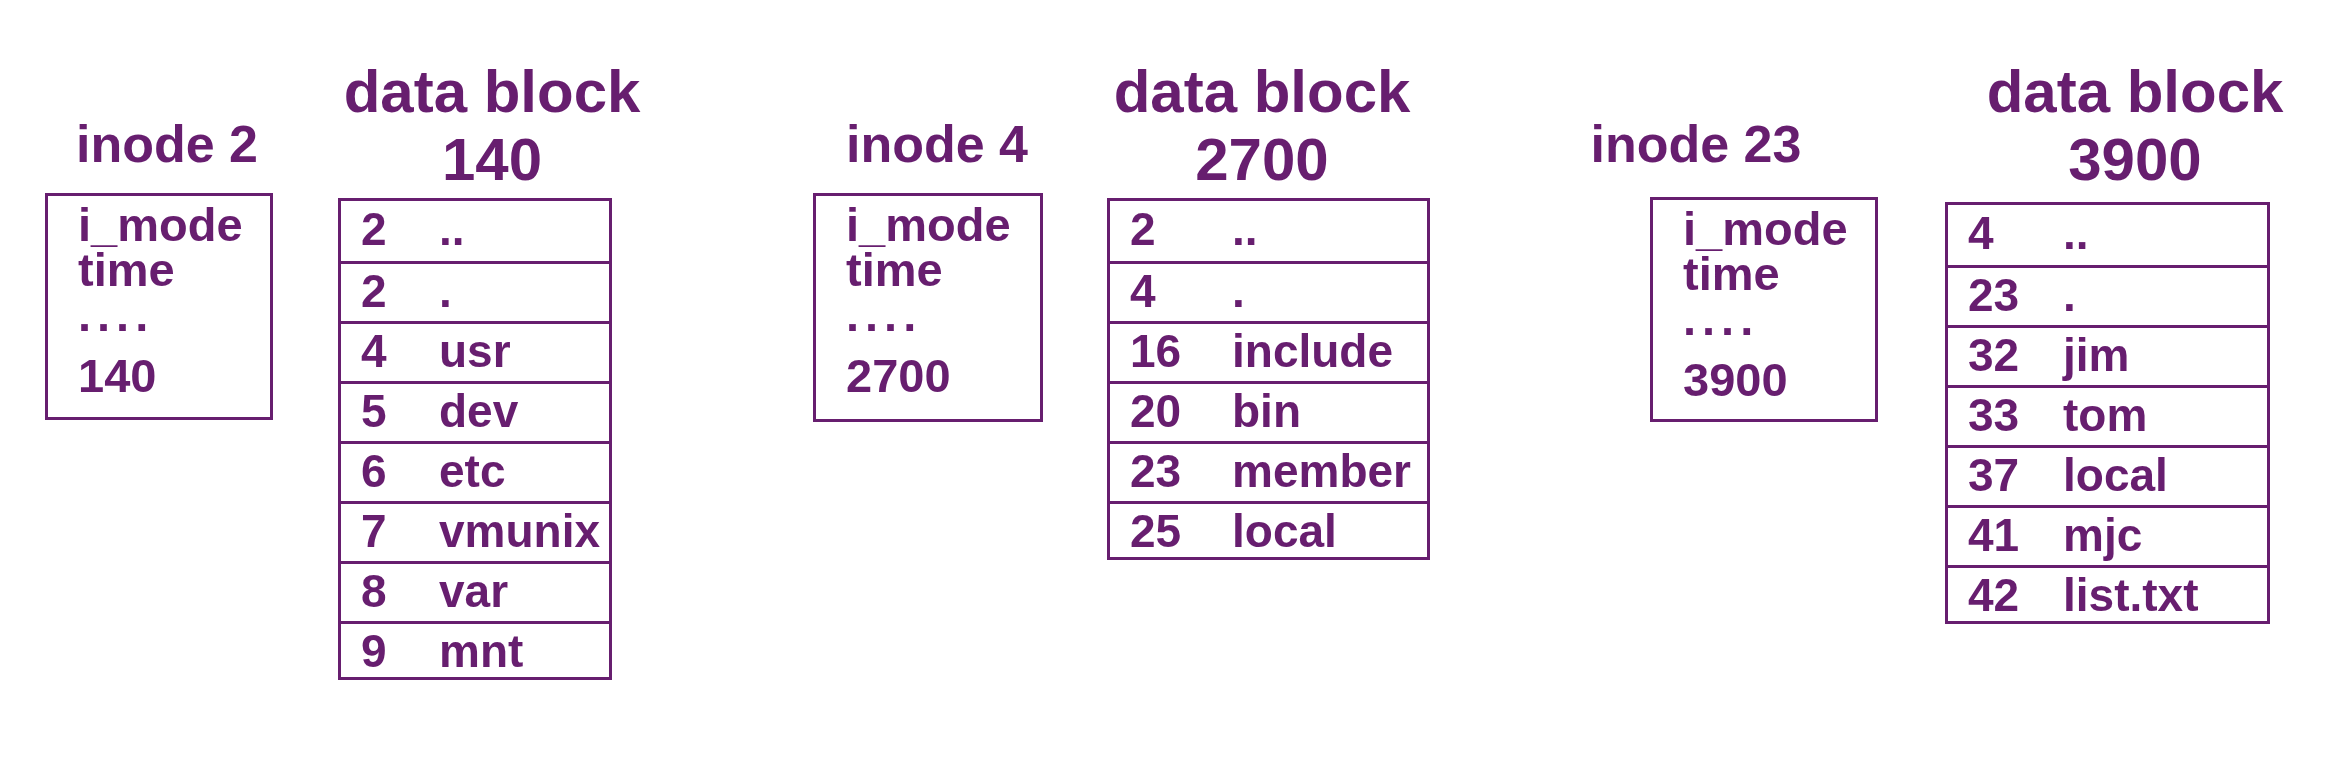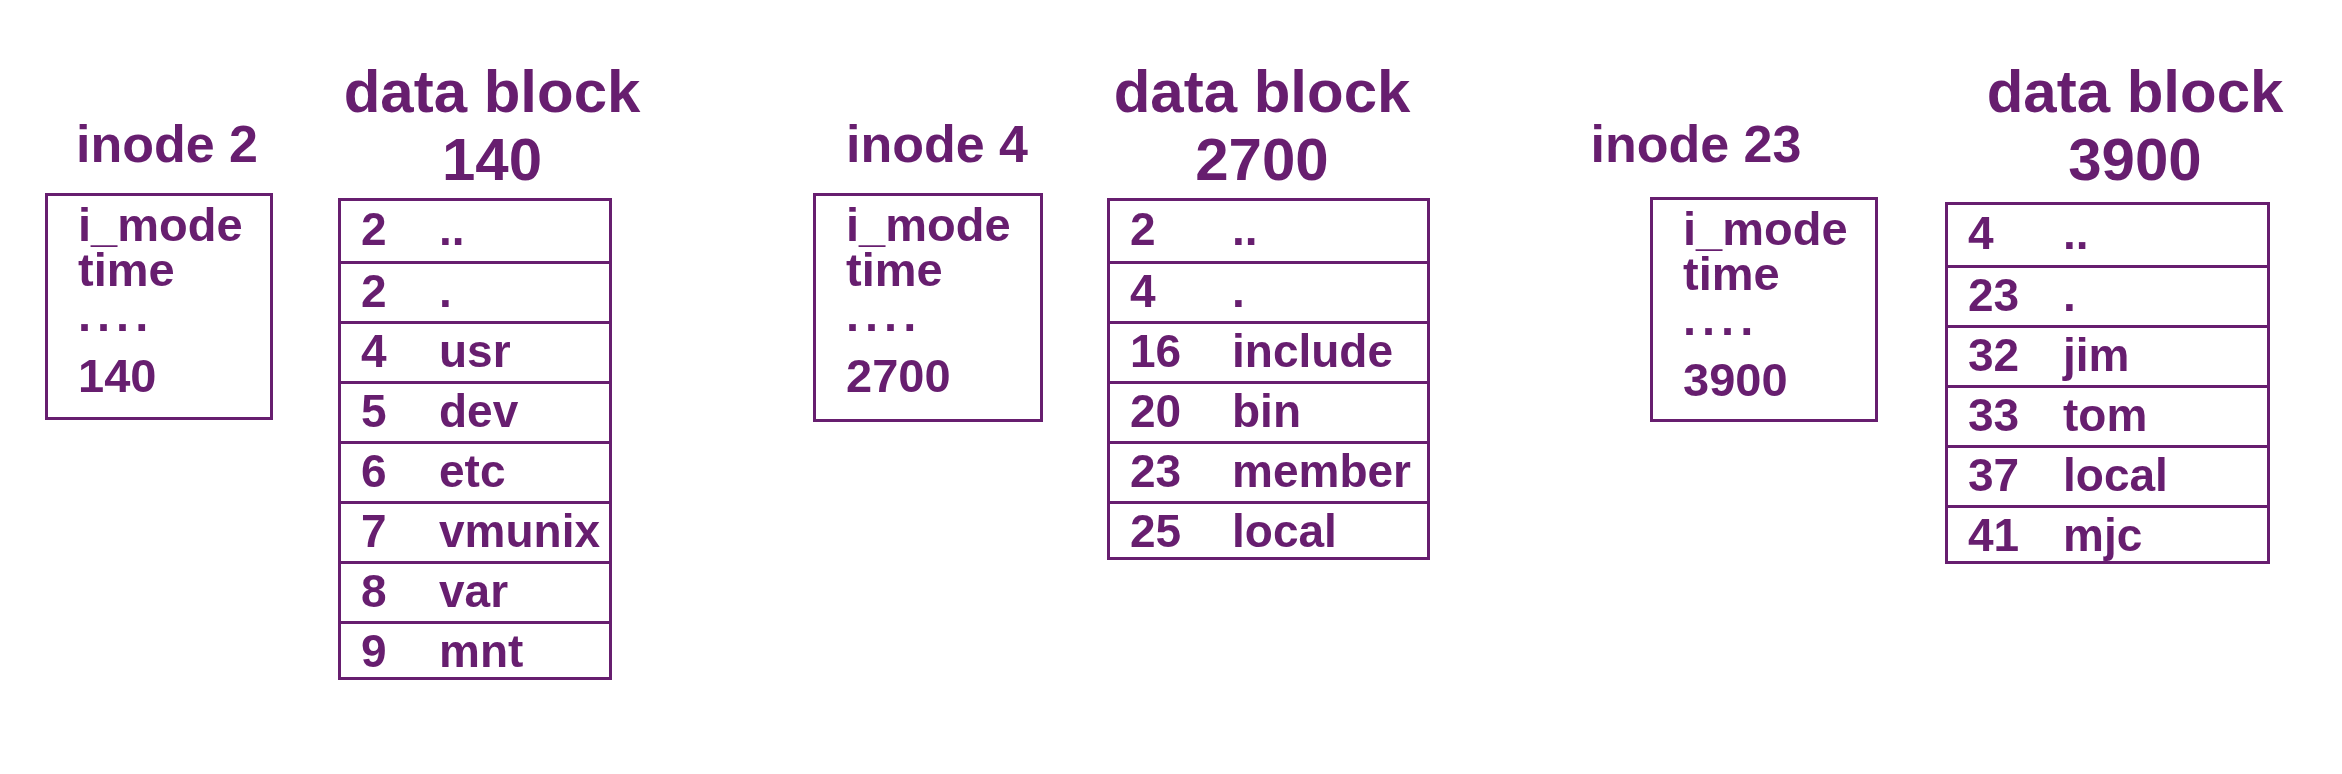--- a/index.html
+++ b/index.html
@@ -153,15 +153,19 @@
         <span class="name">tom</span>
       </div>
     <div class="dir-row">
         <span class="num">37</span>
         <span class="name">local</span>
       </div>
     <div class="dir-row">
         <span class="num">41</span>
         <span class="name">mjc</span>
       </div>
+    <div class="dir-row">
+        <span class="num">42</span>
+        <span class="name">list.txt</span>
+      </div>
   </div>
 
 </div>
 
 </body></html>

